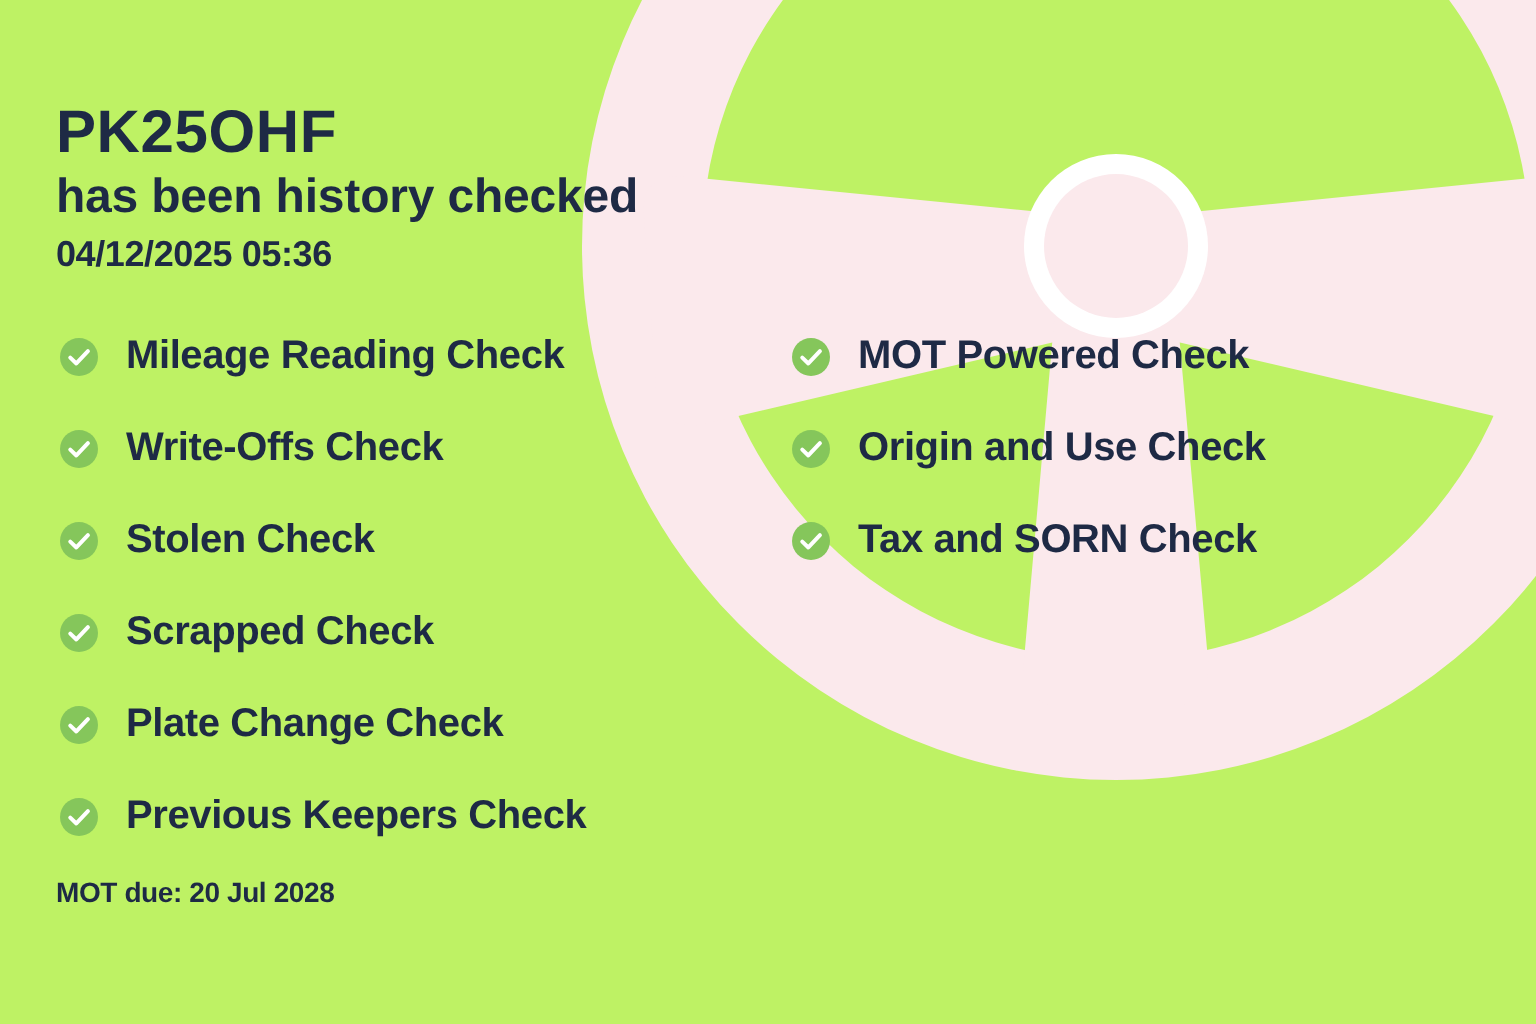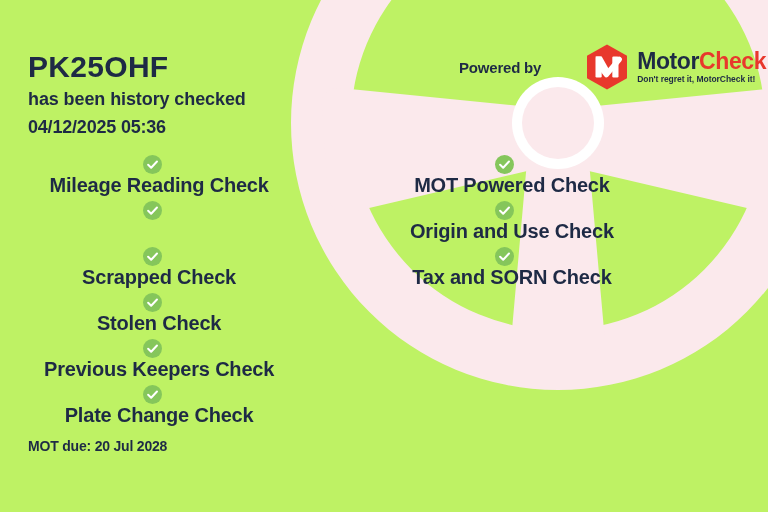--- a/index.html
+++ b/index.html
@@ -49,21 +49,21 @@
   }
   .plate {
     font-size: 30px;
     font-weight: bold;
     color: #1e2a45;
     letter-spacing: 0.3px;
     line-height: 34px;
     margin: 0;
   }
   .subhead {
-    font-size: 18px;
+    font-size: 24px;
     font-weight: bold;
     color: #1e2a45;
     line-height: 26px;
     margin: 2px 0 0 0;
     letter-spacing: -0.1px;
   }
   .timestamp {
     font-size: 18px;
     font-weight: bold;
     color: #1e2a45;
@@ -118,21 +118,20 @@
     position: absolute;
     top: 155px;
   }
   .col-left  { left: 30px; }
   .col-right { left: 396px; }
 
   .check-row {
     display: flex;
     align-items: center;
     height: 46px;
-    flex-direction: column;
   }
   .check-icon {
     width: 19px;
     height: 19px;
     flex: none;
   }
   .check-label {
     margin-left: 14px;
     font-size: 20px;
     font-weight: bold;
@@ -175,88 +174,69 @@
   </svg>
 
   <div id="content">
 
     <div class="head-block">
       <div class="plate">PK25OHF</div>
       <div class="subhead">has been history checked</div>
       <div class="timestamp">04/12/2025 05:36</div>
     </div>
 
-    <div class="brand-lockup">
-      <span class="powered-by">Powered by</span>
-
-      <svg class="logo-mark" viewBox="0 0 44 46">
-        <polygon points="22,0.5 42,11.8 42,34.2 22,45.5 2,34.2 2,11.8" fill="#e8382c"></polygon>
-        <g fill="#ffffff">
-          <rect x="10.5" y="12.5" width="6.2" height="21" rx="1.2"></rect>
-          <rect x="27.3" y="12.5" width="6.2" height="21" rx="1.2"></rect>
-          <polygon points="10.5,12.5 16.7,12.5 23.5,24.4 20.4,30.2"></polygon>
-        </g>
-        <polyline points="16.4,24.2 21.4,30.6 34.2,15.4" fill="none" stroke="#ffffff" stroke-width="5.4" stroke-linecap="round" stroke-linejoin="round"></polyline>
-      </svg>
-
-      <div class="wordmark">
-        <div class="wordmark-top">
-          <span class="wm-motor">Motor</span><span class="wm-check">Check</span>
-        </div>
-        <div class="wordmark-tagline">Don't regret it, MotorCheck it!</div>
-      </div>
-    </div>
 
     <div class="col col-left">
 
       <div class="check-row">
         <svg class="check-icon" viewBox="0 0 20 20">
           <circle cx="10" cy="10" r="10" fill="#85c65b"></circle>
           <polyline points="5.4,10.3 8.6,13.4 14.7,6.9" fill="none" stroke="#ffffff" stroke-width="2.1" stroke-linecap="round" stroke-linejoin="round"></polyline>
         </svg>
         <span class="check-label">Mileage Reading Check</span>
       </div>
 
       <div class="check-row">
         <svg class="check-icon" viewBox="0 0 20 20">
           <circle cx="10" cy="10" r="10" fill="#85c65b"></circle>
           <polyline points="5.4,10.3 8.6,13.4 14.7,6.9" fill="none" stroke="#ffffff" stroke-width="2.1" stroke-linecap="round" stroke-linejoin="round"></polyline>
         </svg>
+        <span class="check-label">Write-Offs Check</span>
+      </div>
+
+      <div class="check-row">
+        <svg class="check-icon" viewBox="0 0 20 20">
+          <circle cx="10" cy="10" r="10" fill="#85c65b"></circle>
+          <polyline points="5.4,10.3 8.6,13.4 14.7,6.9" fill="none" stroke="#ffffff" stroke-width="2.1" stroke-linecap="round" stroke-linejoin="round"></polyline>
+        </svg>
+        <span class="check-label">Stolen Check</span>
       </div>
 
       <div class="check-row">
         <svg class="check-icon" viewBox="0 0 20 20">
           <circle cx="10" cy="10" r="10" fill="#85c65b"></circle>
           <polyline points="5.4,10.3 8.6,13.4 14.7,6.9" fill="none" stroke="#ffffff" stroke-width="2.1" stroke-linecap="round" stroke-linejoin="round"></polyline>
         </svg>
         <span class="check-label">Scrapped Check</span>
       </div>
 
       <div class="check-row">
         <svg class="check-icon" viewBox="0 0 20 20">
           <circle cx="10" cy="10" r="10" fill="#85c65b"></circle>
           <polyline points="5.4,10.3 8.6,13.4 14.7,6.9" fill="none" stroke="#ffffff" stroke-width="2.1" stroke-linecap="round" stroke-linejoin="round"></polyline>
         </svg>
-        <span class="check-label">Stolen Check</span>
+        <span class="check-label">Plate Change Check</span>
       </div>
 
       <div class="check-row">
         <svg class="check-icon" viewBox="0 0 20 20">
           <circle cx="10" cy="10" r="10" fill="#85c65b"></circle>
           <polyline points="5.4,10.3 8.6,13.4 14.7,6.9" fill="none" stroke="#ffffff" stroke-width="2.1" stroke-linecap="round" stroke-linejoin="round"></polyline>
         </svg>
         <span class="check-label">Previous Keepers Check</span>
-      </div>
-
-      <div class="check-row">
-        <svg class="check-icon" viewBox="0 0 20 20">
-          <circle cx="10" cy="10" r="10" fill="#85c65b"></circle>
-          <polyline points="5.4,10.3 8.6,13.4 14.7,6.9" fill="none" stroke="#ffffff" stroke-width="2.1" stroke-linecap="round" stroke-linejoin="round"></polyline>
-        </svg>
-        <span class="check-label">Plate Change Check</span>
       </div>
 
     </div>
 
     <div class="col col-right">
 
 
       <div class="check-row">
         <svg class="check-icon" viewBox="0 0 20 20">
           <circle cx="10" cy="10" r="10" fill="#85c65b"></circle>

